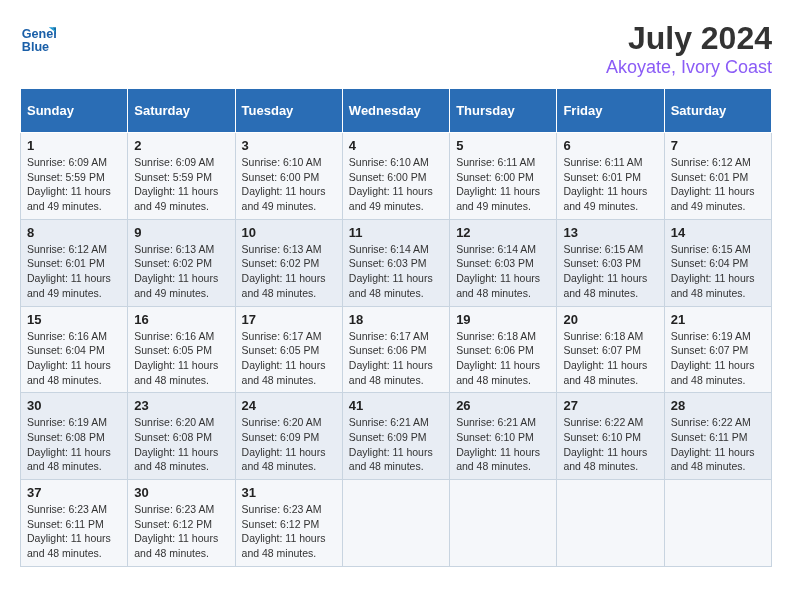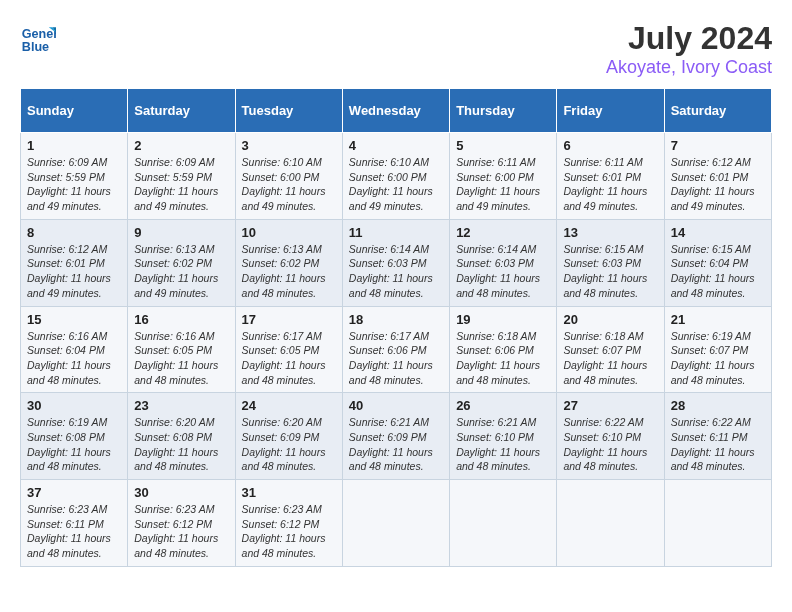--- a/index.html
+++ b/index.html
@@ -70,21 +70,20 @@
       font-size: 13px;
       font-weight: bold;
       color: #222;
       display: block;
       margin-bottom: 2px;
     }
     .day-info {
       font-size: 10.5px;
       color: #333;
       line-height: 1.4;
-      font-style: italic;
     }
   </style>
 </head>
 <body>
 
 <div class="header">
   <div class="logo">
     <svg class="logo-icon" viewBox="0 0 40 40">
       <text x="2" y="20" font-size="14" font-weight="bold" fill="#1a5fa8">General</text>
       <text x="2" y="34" font-size="14" font-weight="bold" fill="#1a5fa8">Blue</text>
@@ -304,21 +303,21 @@
       </td>
         <td>
         <span class="day-num">24</span>
         <div class="day-info">
           Sunrise: 6:20 AM<br>
           Sunset: 6:09 PM<br>
           Daylight: 11 hours and 48 minutes.
         </div>
       </td>
         <td>
-        <span class="day-num">40</span>
+        <span class="day-num">41</span>
         <div class="day-info">
           Sunrise: 6:21 AM<br>
           Sunset: 6:09 PM<br>
           Daylight: 11 hours and 48 minutes.
         </div>
       </td>
         <td>
         <span class="day-num">26</span>
         <div class="day-info">
           Sunrise: 6:21 AM<br>

